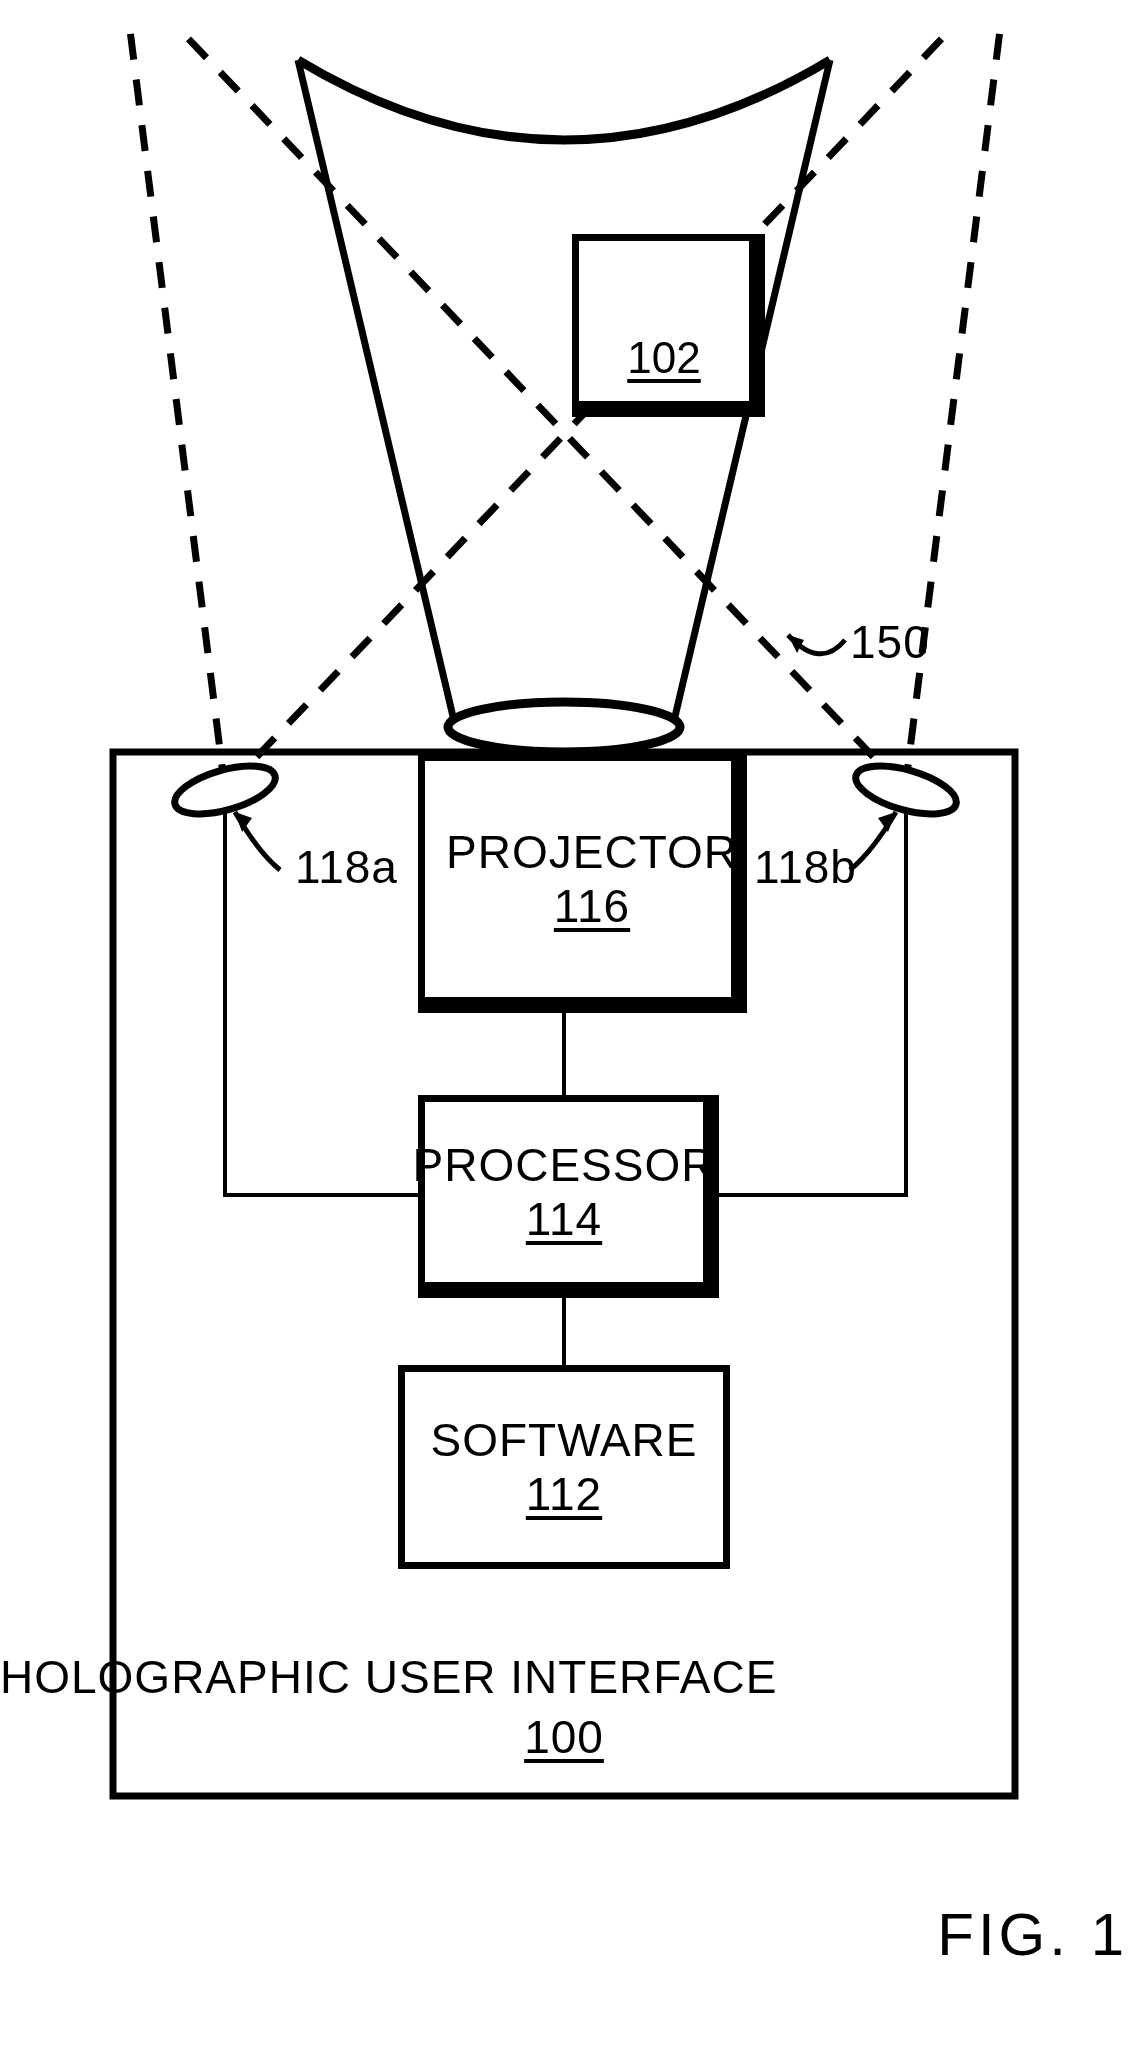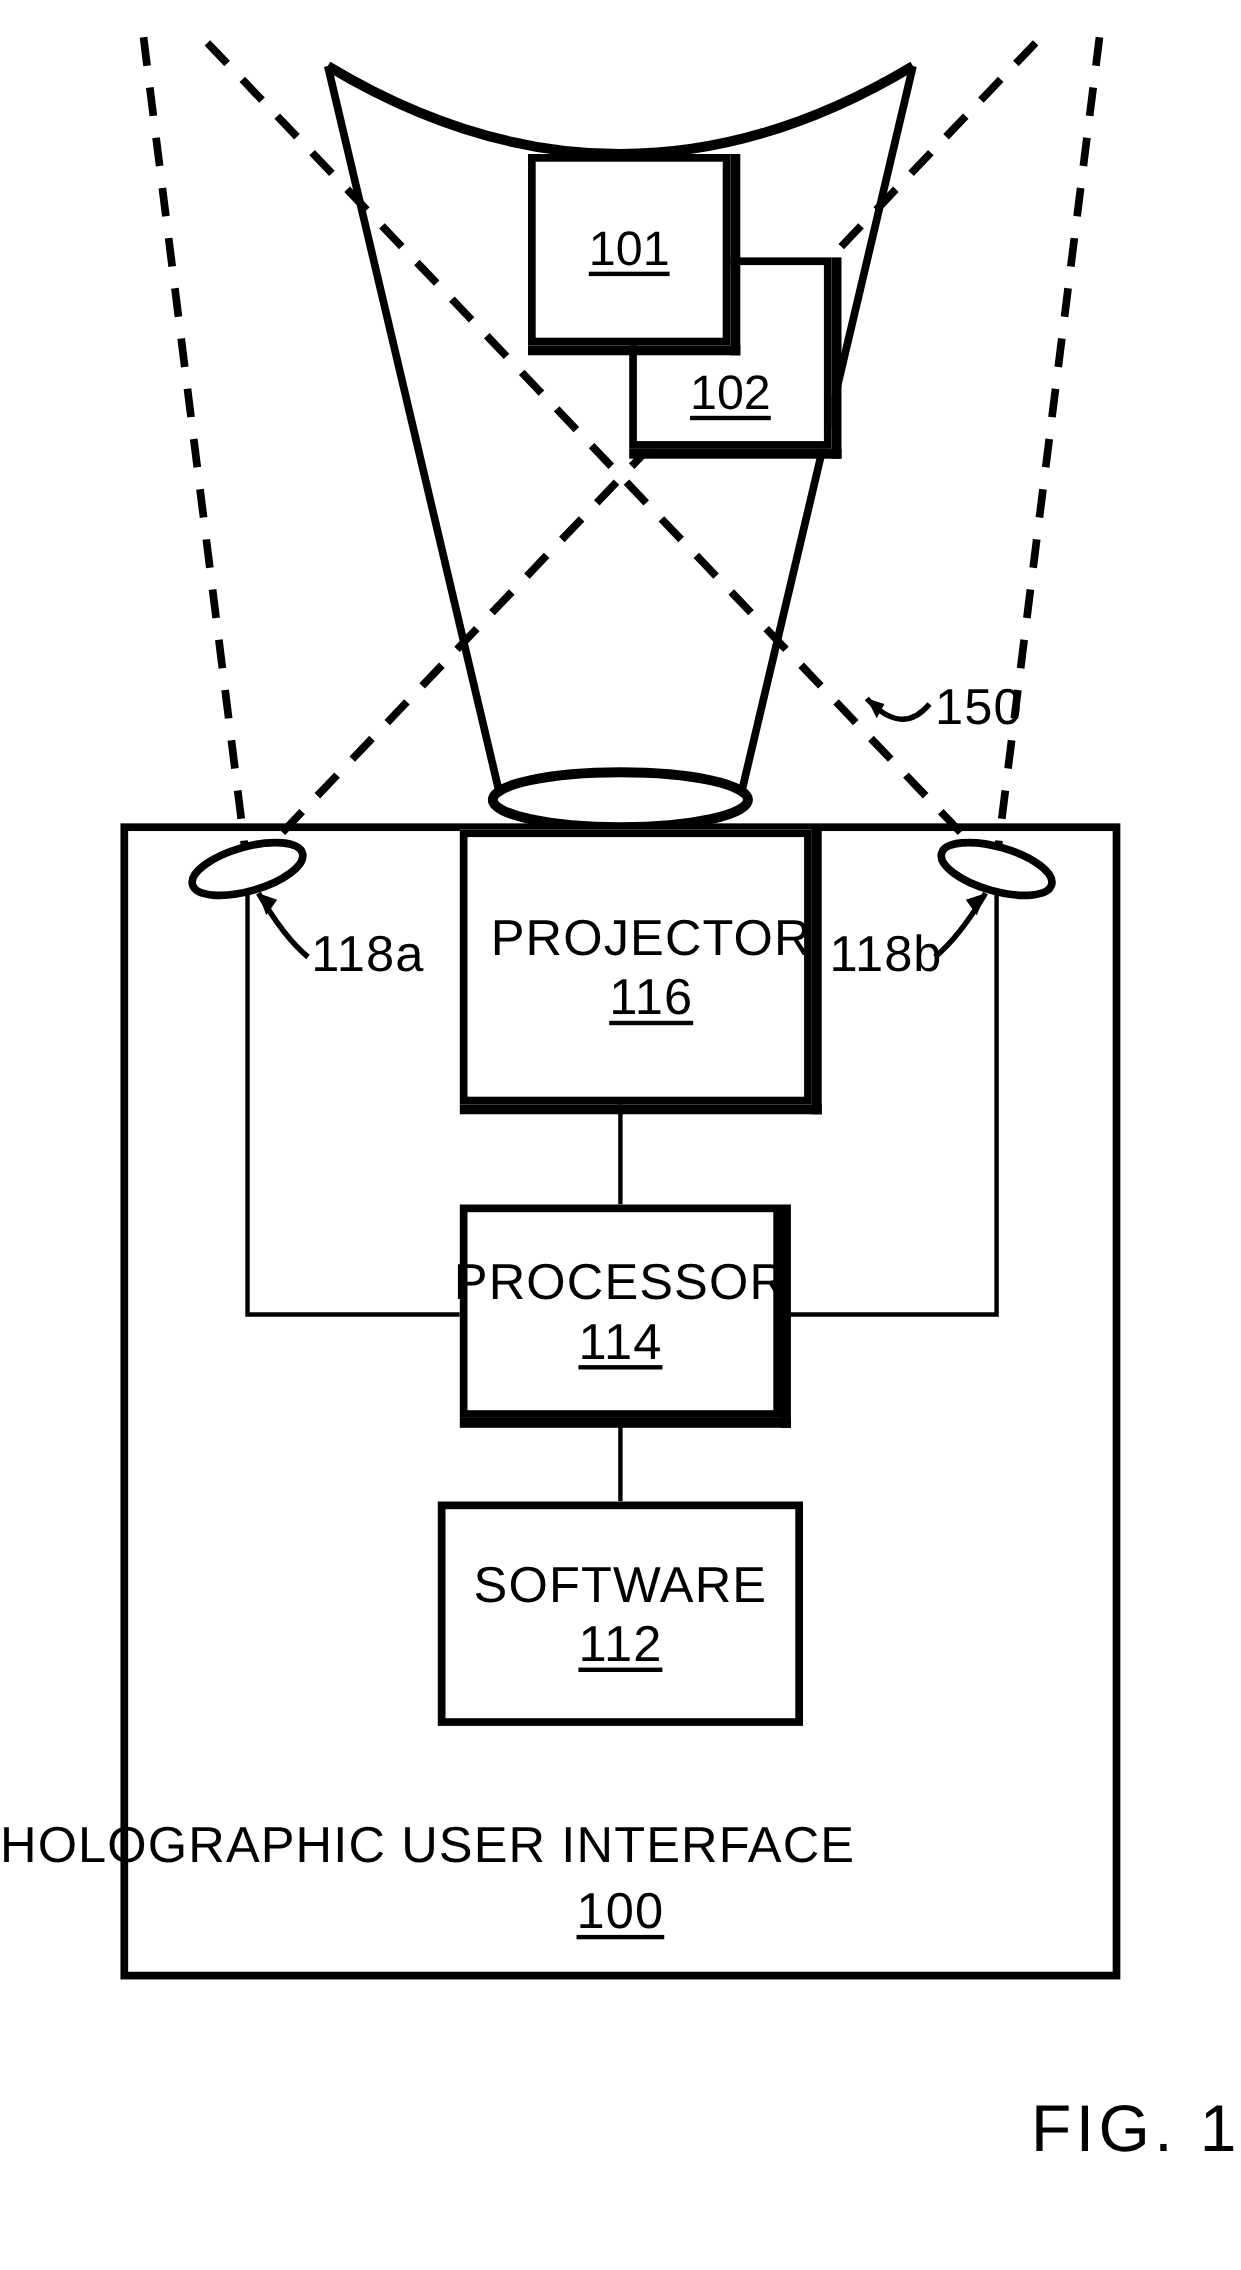--- a/index.html
+++ b/index.html
@@ -130,26 +130,23 @@
   </div>
 
   <div class="box" style="left:398px; top:1365px; width:318px; height:190px;">
     <span>SOFTWARE</span>
     <span class="num">112</span>
   </div>
 
   <div class="simplebox bottom-shadow right-shadow" style="left:572px; top:234px; width:170px; height:160px;">
     <span class="num" style="align-self:flex-end; margin-bottom:18px;">102</span>
   </div>
-  <div class="simplebox bottom-shadow right-shadow" style="left:480px; top:140px; width:170px; height:160px;">
-    <span class="num">101</span>
-  </div>
 
   <div class="label" style="left:850px; top:615px;">150</div>
-  <div class="label" style="left:283px; top:840px;">118a</div>
+  <div class="label" style="left:295px; top:840px;">118a</div>
   <div class="label" style="left:730px; top:840px;margin-left:24px;">118b</div>
 
   <div class="label" style="left:0; width:1128px; top:1650px; text-align:left;">HOLOGRAPHIC USER INTERFACE</div>
   <div class="label label-num" style="left:0; width:1128px; top:1710px; text-align:center;">100</div>
 
   <div class="fig" style="left:0; width:1128px; top:1900px; text-align:right;">FIG. 1</div>
 
 </div>
 
 </body></html>

